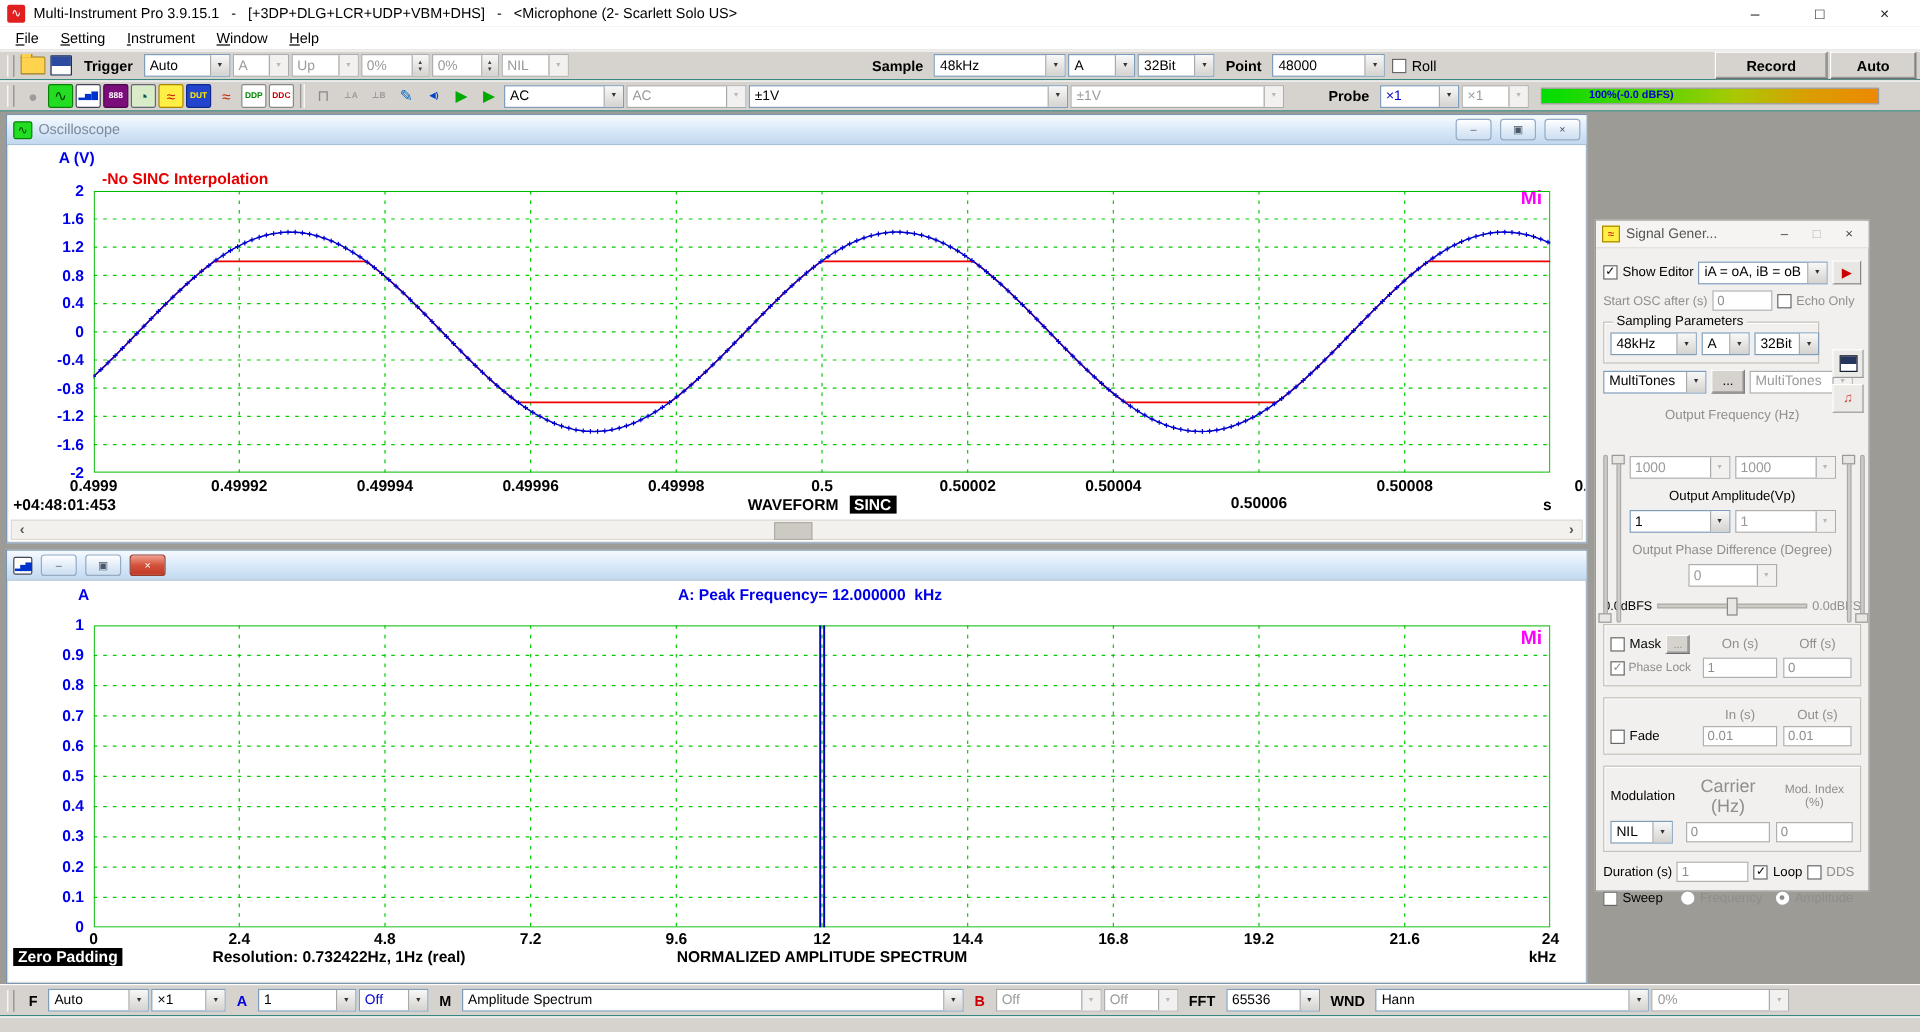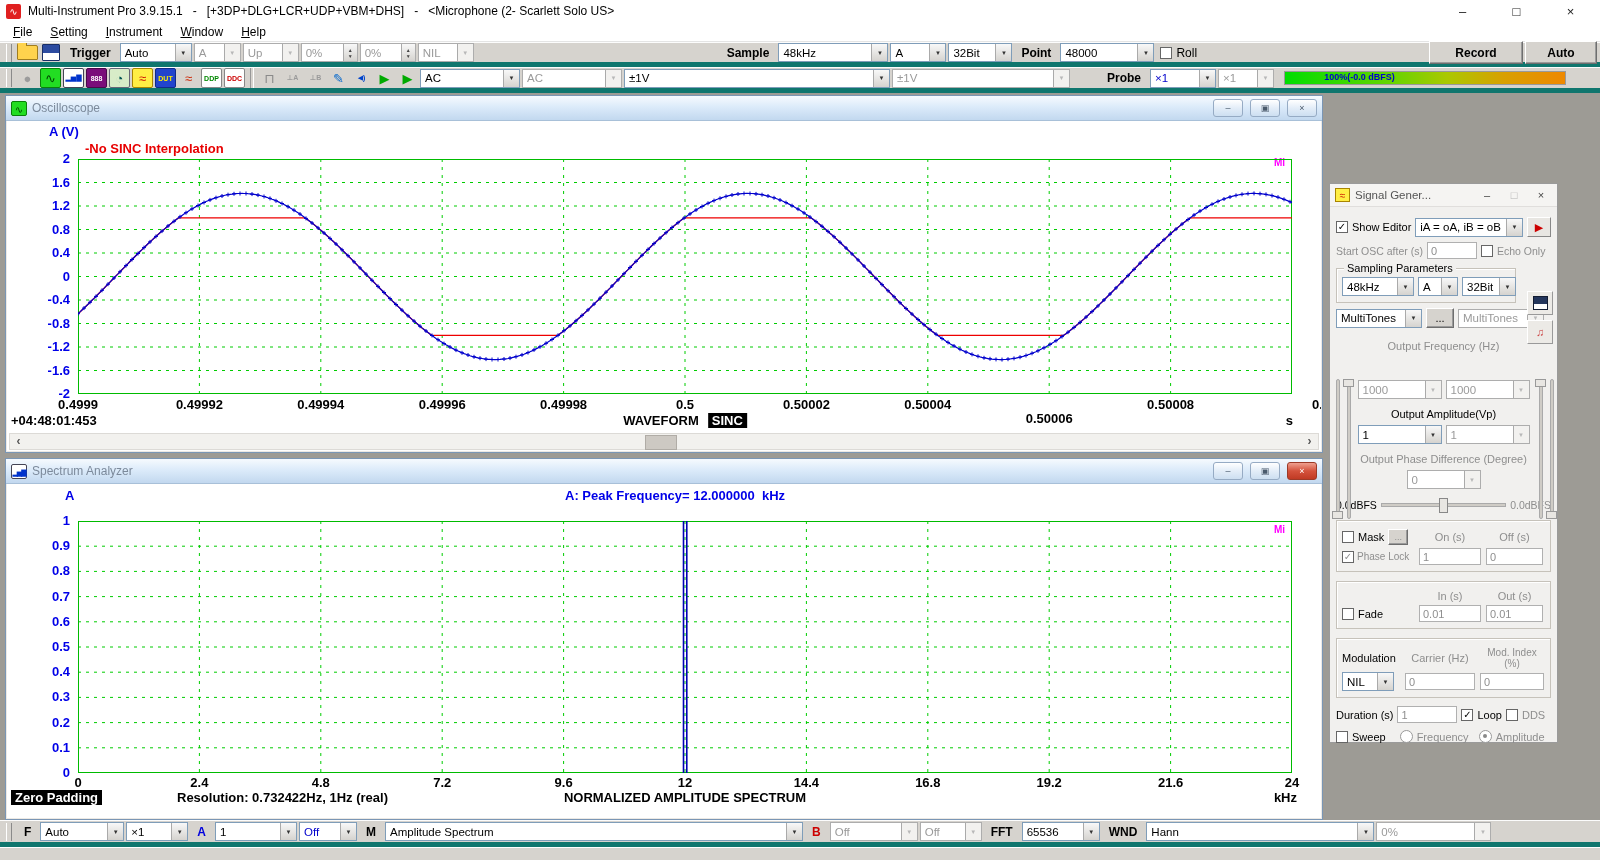--- a/index.html
+++ b/index.html
@@ -14,21 +14,21 @@
   #titlebar .tctl{width:47px;text-align:center;font-size:13px;color:#222;margin-left:0;}
   #titlebar .spacer{flex:1;}
   
   #menubar{position:absolute;left:0;top:22px;width:100%;height:20px;background:#fff;
            display:flex;align-items:flex-end;padding-left:4px;box-sizing:border-box;border-bottom:1px solid #e4e4e4;}
   .menu-item{display:inline-block;padding:2px 9px;}
   .menu-item::first-letter{text-decoration:underline;}
   
   .bar{position:absolute;left:0;width:100%;display:flex;align-items:center;gap:2px;
        background:#d6d3ce;box-sizing:border-box;padding:0 3px;
-       border-top:1px solid #fcfcfc;border-bottom:5px solid #0f766e;}
+       border-top:1px solid #fcfcfc;border-bottom:1px solid #0f766e;}
   #toolbar1{top:42px;height:25px;}
   #toolbar2{top:67px;height:26px;}
   #bottombar{top:820px;height:27px;}
   .grip{width:4px;height:18px;border-left:1px solid #fff;border-right:1px solid #8a8a8a;margin:0 3px;flex:0 0 auto;}
   .tsep{width:2px;height:20px;border-left:1px solid #979797;border-right:1px solid #fff;margin:0 3px;flex:0 0 auto;}
   .tbl{font-weight:bold;padding:0 7px;white-space:nowrap;flex:0 0 auto;}
   .tbi{width:21px;height:20px;display:flex;align-items:center;justify-content:center;
        font-size:13px;flex:0 0 auto;border-radius:2px;box-sizing:border-box;overflow:hidden;white-space:nowrap;}
   .tbi.tiny{font-size:7px;font-weight:bold;}
   .ic-folder{width:19px;height:13px;background:#ffd34d;border:1px solid #a07d1f;border-radius:1px 2px 1px 1px;position:relative;align-self:center;}
@@ -65,21 +65,21 @@
   .spec-ico{background:#fff;border:1px solid #445;color:#0033cc;font-size:7px;letter-spacing:-1px;box-sizing:border-box;}
   .win-title{flex:1;color:#7c8a9b;font-size:12px;}
   .wbtn{width:28px;height:16px;border:1px solid #96abc4;border-radius:3px;margin-left:2px;
         background:linear-gradient(#ffffff,#e3edf8 50%,#cddff1);display:flex;align-items:center;justify-content:center;
         font-size:9px;color:#4a5a6c;}
   .wbtn.close-red{background:linear-gradient(#efa08f,#d4523c 50%,#c03a24);border-color:#9c3a28;color:#fff;}
   .client{position:absolute;left:1px;right:1px;top:25px;bottom:1px;background:#fff;overflow:hidden;}
   .ch-label{position:absolute;color:#0000e8;font-weight:bold;font-size:13px;}
   .stats{position:absolute;color:#0000e8;font-weight:bold;font-size:13px;white-space:pre;}
   .annot{position:absolute;left:78px;top:20px;color:#e80000;font-weight:bold;font-size:13px;}
-  .mi-logo{position:absolute;right:36px;color:#ff00ff;font-weight:bold;font-size:10px;}
+  .mi-logo{position:absolute;right:36px;color:#ff00ff;font-weight:bold;font-size:16px;}
   .ylabc{position:absolute;left:0;width:66px;}
   .ylab{position:absolute;right:3px;width:60px;text-align:right;color:#0000e8;font-weight:bold;font-size:13px;}
   .xlabc{position:absolute;left:71px;width:1214px;height:15px;}
   .xlab{position:absolute;transform:translateX(-50%);font-weight:bold;font-size:13px;color:#000;white-space:nowrap;}
   .plot{position:absolute;left:71px;}
   .gd{stroke:#00cc00;stroke-width:1;stroke-dasharray:3 5;}
   .gb{stroke:#00bb00;stroke-width:1;fill:none;}
   .sr{stroke:#ee0000;stroke-width:1.3;fill:none;}
   .sb{stroke:#0000cc;stroke-width:1.2;fill:none;}
   .sbm{stroke:#0000cc;stroke-width:1;fill:none;}
@@ -334,21 +334,20 @@
           <span class="sarr l">‹</span>
           <span class="sthumb"></span>
           <span class="sarr r">›</span>
         </div>
       </div>
     </div>
 
     <div class="win" style="left:5px;top:365px;width:1318px;height:362px;">
       <div class="win-tb">
         <span class="win-ico spec-ico">▂▅▇</span>
-        <span class="win-title">Spectrum Analyzer</span>
         <span class="wbtn">–</span>
         <span class="wbtn">▣</span>
         <span class="wbtn close-red">×</span>
       </div>
       <div class="client">
         <span class="ch-label" style="left:58px;top:4px;">A</span>
         <span class="stats" style="left:558px;top:4px;">A: Peak Frequency= 12.000000  kHz</span>
         <span class="mi-logo" style="top:40px;">Mi</span>
         <div id="spec-ylab" class="ylabc" style="top:37px;height:252px;">
             <div class="ylab" style="top: -8px;">1</div>
@@ -536,21 +535,21 @@
               <span class="cbx"></span>
               <span>Fade</span>
             </span>
             <span class="inp dis">0.01</span>
             <span class="inp dis">0.01</span>
           </div>
         </div>
         <div class="grp">
           <div class="g3" style="grid-template-columns:58px 70px 64px;">
             <span>Modulation</span>
-            <span class="dim ctr" style="font-size:11px;">Carrier (Hz)</span>
+            <span class="dim ctr" style="font-size:15px;">Carrier (Hz)</span>
             <span class="dim ctr" style="font-size:10px;">Mod. Index (%)</span>
             <div class="combo" style="width:52px;">
               <span class="ct">NIL</span>
                 <span class="ca">▼</span>
             </div>
             <span class="inp dis">0</span>
             <span class="inp dis">0</span>
           </div>
         </div>
         <div class="row" style="margin-top:8px;">

